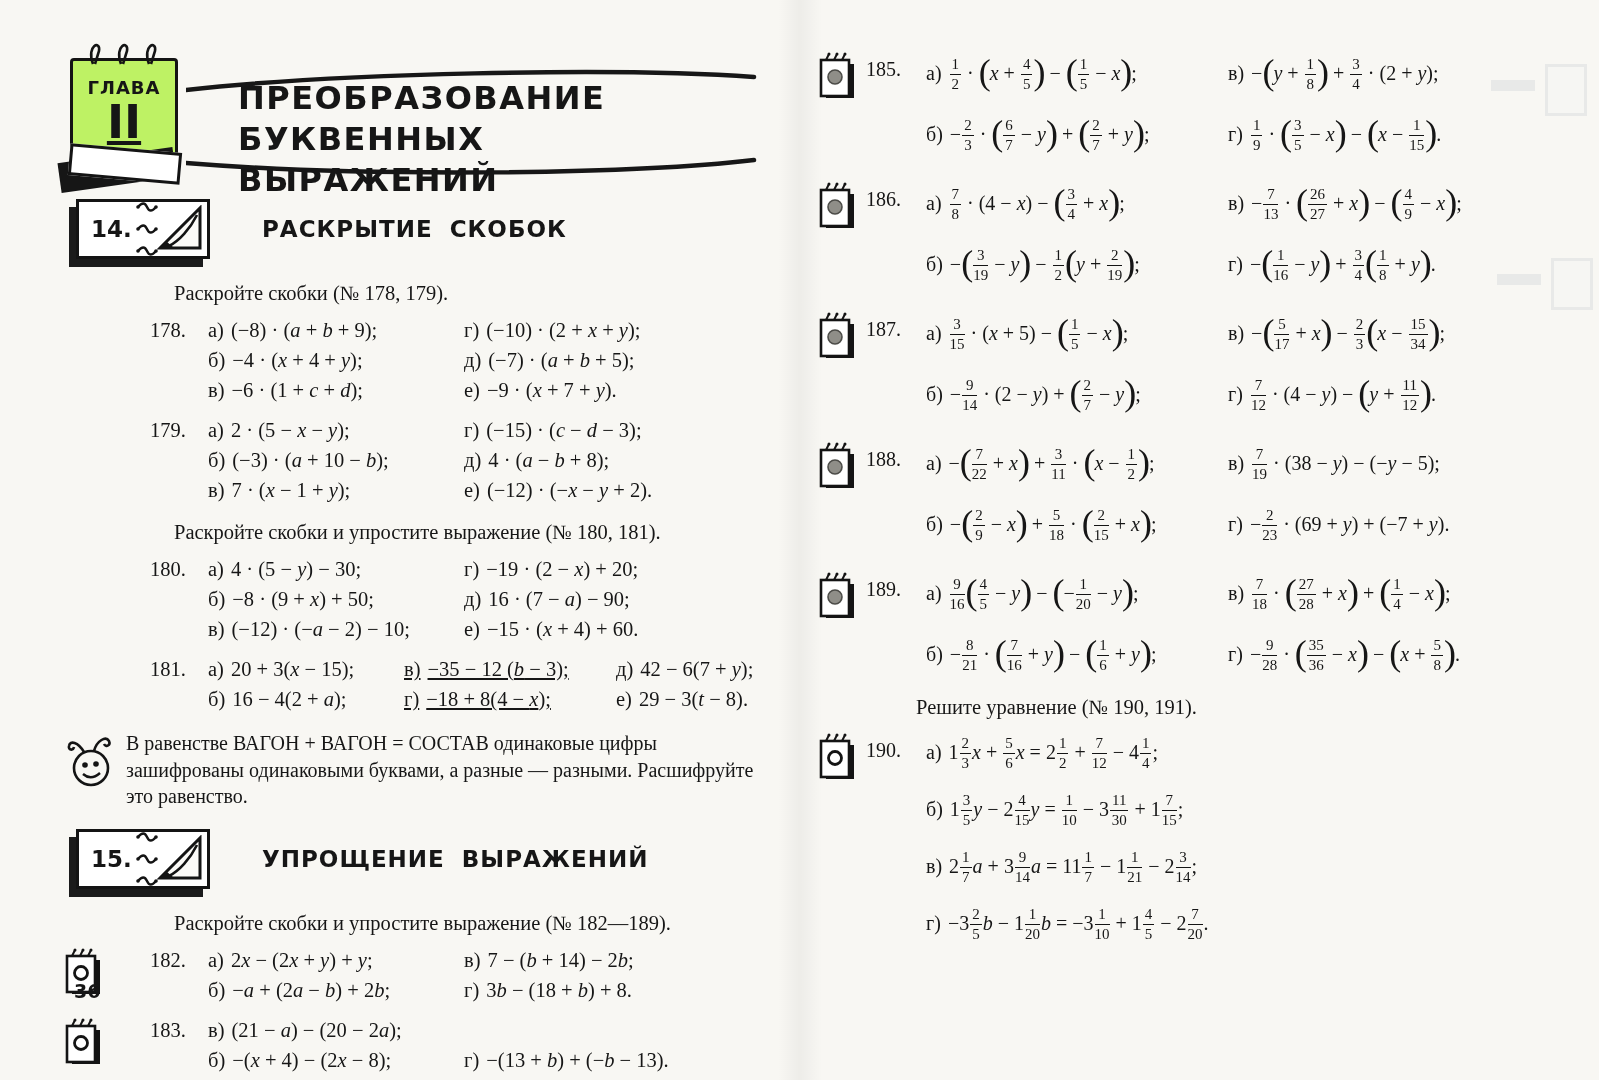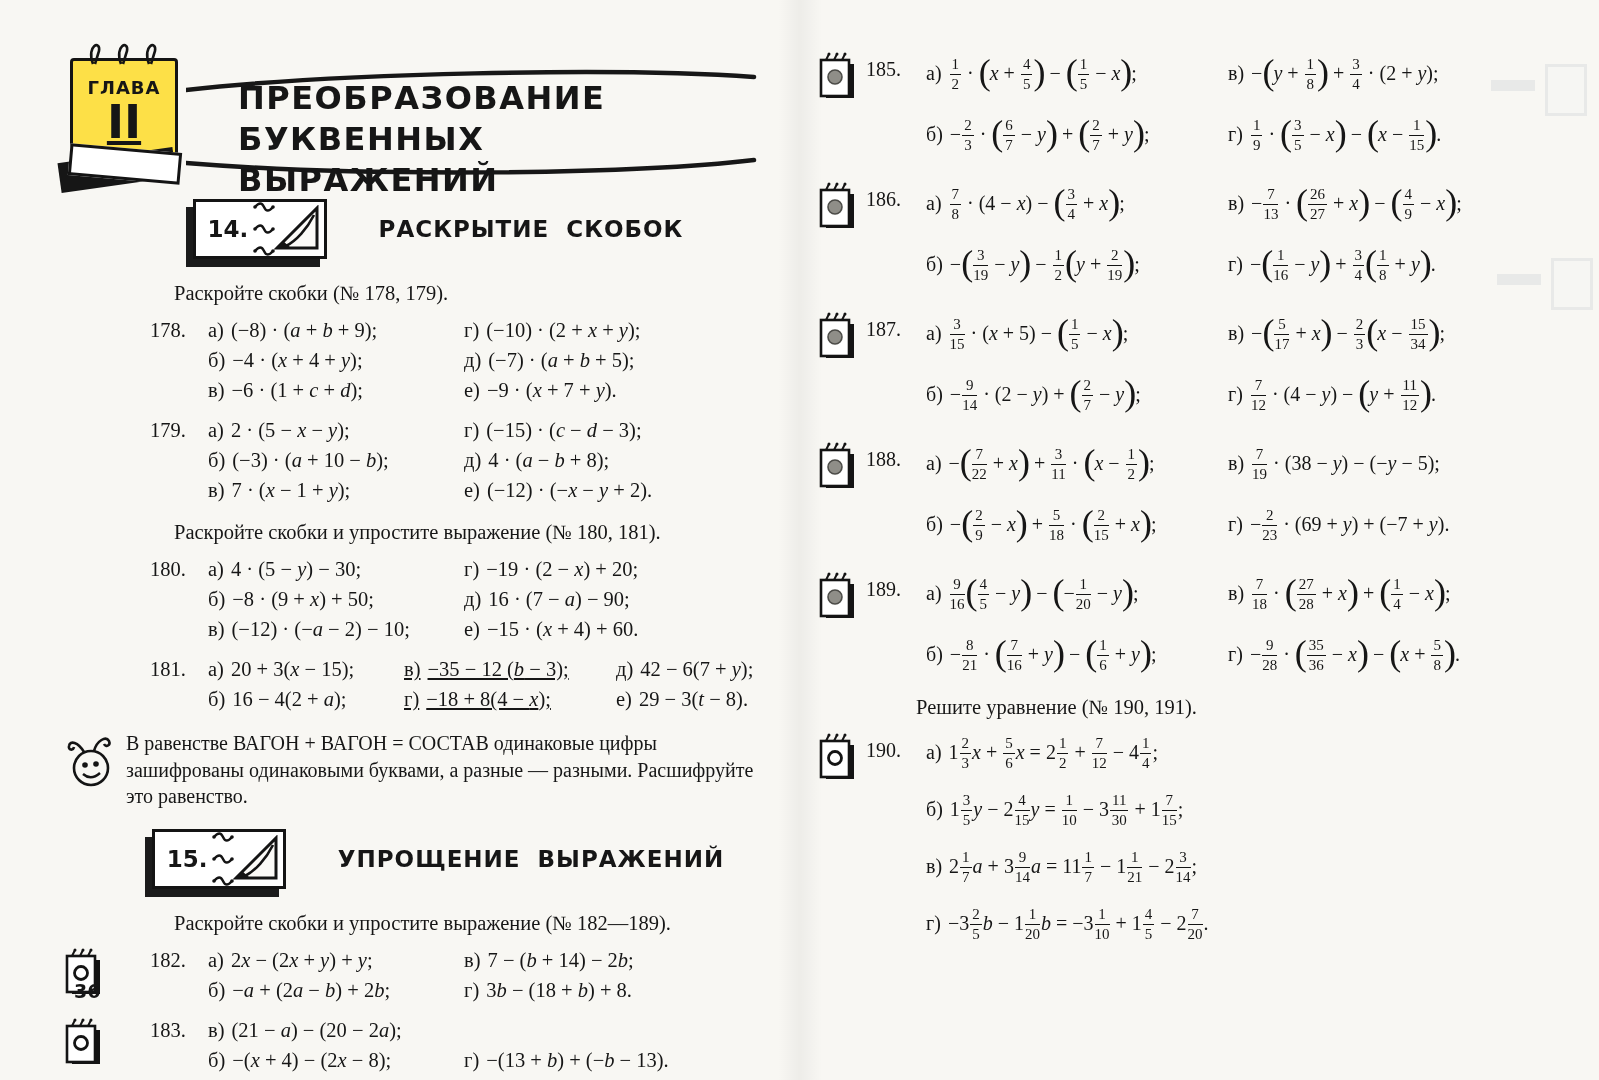--- a/index.html
+++ b/index.html
@@ -5,38 +5,38 @@
   html,body{margin:0;padding:0;background:#cfcdc8;}
   .spread{position:relative;width:1599px;height:1080px;background:#f8f7f3;overflow:hidden;
           font-family:"Liberation Serif",serif;color:#161616;}
   .gutter{position:absolute;left:778px;top:0;width:44px;height:1080px;pointer-events:none;
           background:linear-gradient(90deg,rgba(0,0,0,0) 0%,rgba(0,0,0,.045) 50%,rgba(0,0,0,0) 100%);}
   .page{position:absolute;top:0;height:1080px;}
   .p-left{left:0;width:800px;}
   .p-right{left:800px;width:799px;}
 
   
-  .chap-tab{position:absolute;left:70px;top:58px;width:102px;height:104px;background:#fde047;
+  .chap-tab{position:absolute;left:70px;top:58px;width:102px;height:104px;background:#bef264;
             border:3px solid #141414;border-radius:4px;text-align:center;z-index:3;}
   .chap-tab::before{content:"";position:absolute;left:-14px;bottom:-20px;width:116px;height:30px;
             background:#161616;transform:rotate(-8deg);z-index:-2;}
   .chap-tab::after{content:"";position:absolute;left:-4px;bottom:-15px;width:106px;height:26px;
             background:#fff;border:3px solid #141414;transform:rotate(5deg);z-index:-1;}
   .tab-spiral{position:absolute;top:-26px;left:6px;}
   .chap-small{margin-top:16px;font:bold 18px "DejaVu Sans",sans-serif;letter-spacing:1px;}
   .chap-roman{font:bold 46px "DejaVu Sans",sans-serif;line-height:1.05;text-decoration:underline;}
   .banner{position:absolute;left:186px;top:60px;width:574px;height:118px;z-index:2;}
   .banner svg{position:absolute;left:0;top:0;}
   .banner-text{position:absolute;left:52px;top:18px;font:bold 32px "DejaVu Sans",sans-serif;
                letter-spacing:1.5px;word-spacing:12px;line-height:41px;}
 
   
   .content{position:relative;}
   .p-left .content{padding:196px 0 0 64px;}
-  .sec-row{display:flex;align-items:center;gap:52px;margin:0 0 20px 12px;height:66px;justify-content:center;}
+  .sec-row{display:flex;align-items:center;gap:52px;margin:0 0 20px 12px;height:66px;}
   .sec-marker{position:relative;width:128px;height:54px;background:#fff;border:3px solid #141414;
               box-shadow:-7px 8px 0 #1b1b1b;display:flex;align-items:center;flex:none;}
   .sec-num{font:bold 23px "DejaVu Sans",sans-serif;margin-left:12px;}
   .stitches{position:absolute;left:56px;top:-7px;}
   .curl{position:absolute;right:4px;top:3px;}
   .sec-title{font:bold 23px "DejaVu Sans",sans-serif;letter-spacing:1px;word-spacing:8px;}
 
   
   .instr{font-size:20.5px;margin:14px 0 12px 110px;}
   .ex{display:flex;margin-bottom:10px;font-size:20.5px;line-height:27px;}

